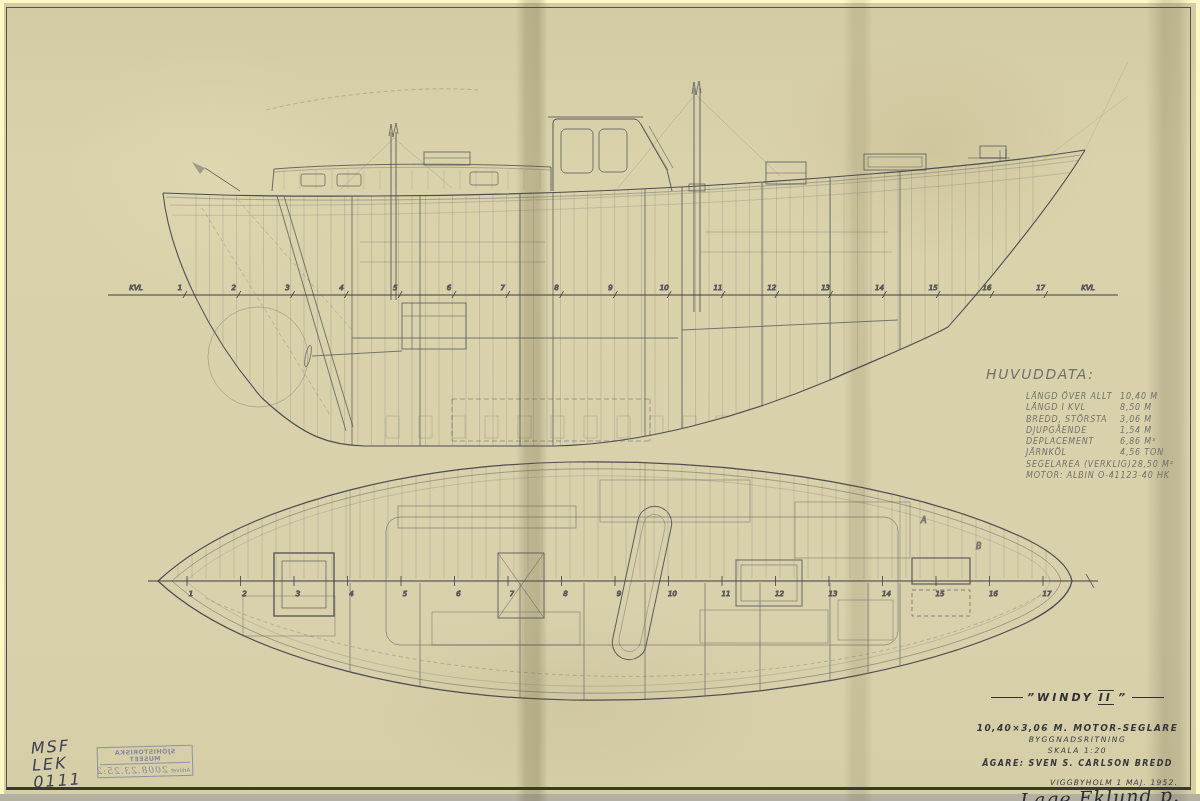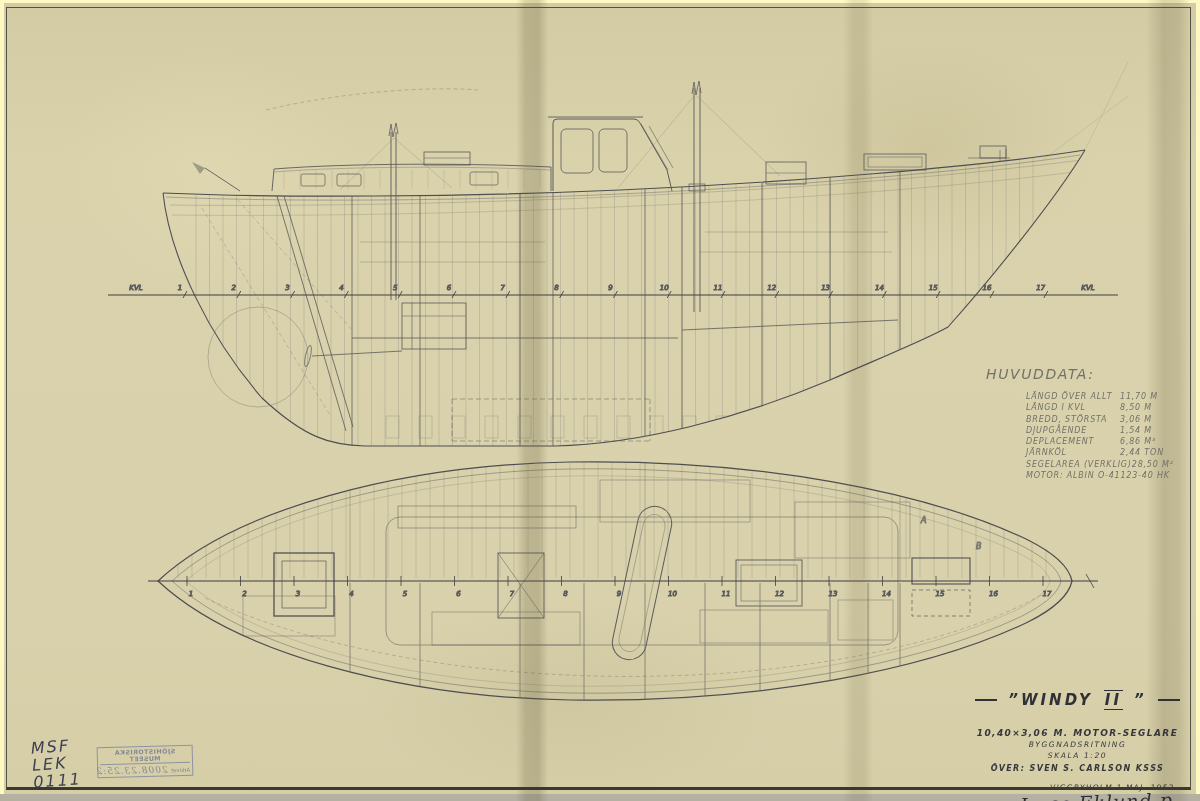--- a/index.html
+++ b/index.html
@@ -23,22 +23,22 @@
   
   .huvuddata{position:absolute;left:986px;top:366px;width:200px;color:#70716a;
              font-style:italic;letter-spacing:.8px;}
   .hd-title{font-size:14px;margin-bottom:9px;letter-spacing:1.6px;}
   .hd-row{display:flex;font-size:8px;line-height:11.3px;white-space:nowrap;}
   .hd-label{flex:1;margin-left:40px;}
   .hd-value{width:66px;text-align:left;}
 
   
   .title-block{position:absolute;left:975px;top:690px;width:205px;text-align:center;color:#35373c;}
-  .tb-title-row{display:flex;align-items:center;justify-content:center;gap:11px;
-                font-size:15px;font-style:italic;letter-spacing:3px;font-weight:bold;color:#2f3136;}
+  .tb-title-row{display:flex;align-items:center;justify-content:center;gap:4px;
+                font-size:11px;font-style:italic;letter-spacing:3px;font-weight:bold;color:#2f3136;}
   .rule{display:inline-block;width:32px;height:1.4px;background:#2f3136;}
   .numeral{border-top:1.2px solid #2f3136;border-bottom:1.2px solid #2f3136;padding:0 1px;text-align:right;}
   .tb-sub{margin-top:18px;font-size:9px;font-style:italic;letter-spacing:1.4px;font-weight:bold;}
   .tb-small{margin-top:2px;font-size:7.5px;font-style:italic;letter-spacing:1.6px;}
   .tb-owner{margin-top:4px;font-size:8px;font-style:italic;letter-spacing:1.4px;font-weight:bold;}
   .tb-place{margin-top:10px;font-size:7.5px;font-style:italic;letter-spacing:1.2px;text-align:right;padding-right:2px;}
   .tb-sign{font-family:"DejaVu Serif",serif;font-style:italic;font-size:19px;color:#2c2e33;
            text-align:right;transform:rotate(-2deg);margin-top:0px;letter-spacing:1px;}
 
   
@@ -462,41 +462,41 @@
 
   <div class="band band1"></div>
   <div class="band band2"></div>
   <div class="band band3"></div>
 
   <div class="huvuddata">
     <div class="hd-title">HUVUDDATA:</div>
     <div id="hd-rows">
         <div class="hd-row">
           <span class="hd-label">LÄNGD ÖVER ALLT</span>
-          <span class="hd-value">11,70 M</span>
+          <span class="hd-value">10,40 M</span>
         </div>
         <div class="hd-row">
           <span class="hd-label">LÄNGD I KVL</span>
           <span class="hd-value">8,50 M</span>
         </div>
         <div class="hd-row">
           <span class="hd-label">BREDD, STÖRSTA</span>
           <span class="hd-value">3,06 M</span>
         </div>
         <div class="hd-row">
           <span class="hd-label">DJUPGÅENDE</span>
           <span class="hd-value">1,54 M</span>
         </div>
         <div class="hd-row">
           <span class="hd-label">DEPLACEMENT</span>
           <span class="hd-value">6,86 M³</span>
         </div>
         <div class="hd-row">
           <span class="hd-label">JÄRNKÖL</span>
-          <span class="hd-value">2,44 TON</span>
+          <span class="hd-value">4,56 TON</span>
         </div>
         <div class="hd-row">
           <span class="hd-label">SEGELAREA (VERKLIG)</span>
           <span class="hd-value">28,50 M²</span>
         </div>
         <div class="hd-row">
           <span class="hd-label">MOTOR: ALBIN O-411</span>
           <span class="hd-value">23-40 HK</span>
         </div>
       </div>
@@ -506,21 +506,21 @@
     <div class="tb-title-row">
       <span class="rule"></span>
         <span>”WINDY</span>
         <span class="numeral">II</span>
         <span>”</span>
         <span class="rule"></span>
     </div>
     <div class="tb-sub">10,40×3,06 M.  MOTOR-SEGLARE</div>
     <div class="tb-small">BYGGNADSRITNING</div>
     <div class="tb-small">SKALA 1:20</div>
-    <div class="tb-owner">ÖVER: SVEN S. CARLSON  KSSS</div>
+    <div class="tb-owner">ÄGARE: SVEN S. CARLSON  BREDD</div>
     <div class="tb-place">VIGGBYHOLM  1 MAJ. 1952.</div>
     <div class="tb-sign">Lage Eklund p.</div>
   </div>
 
   <div class="msf">
     <div>MSF</div>
     <div>LEK</div>
     <div>0111</div>
   </div>
 

